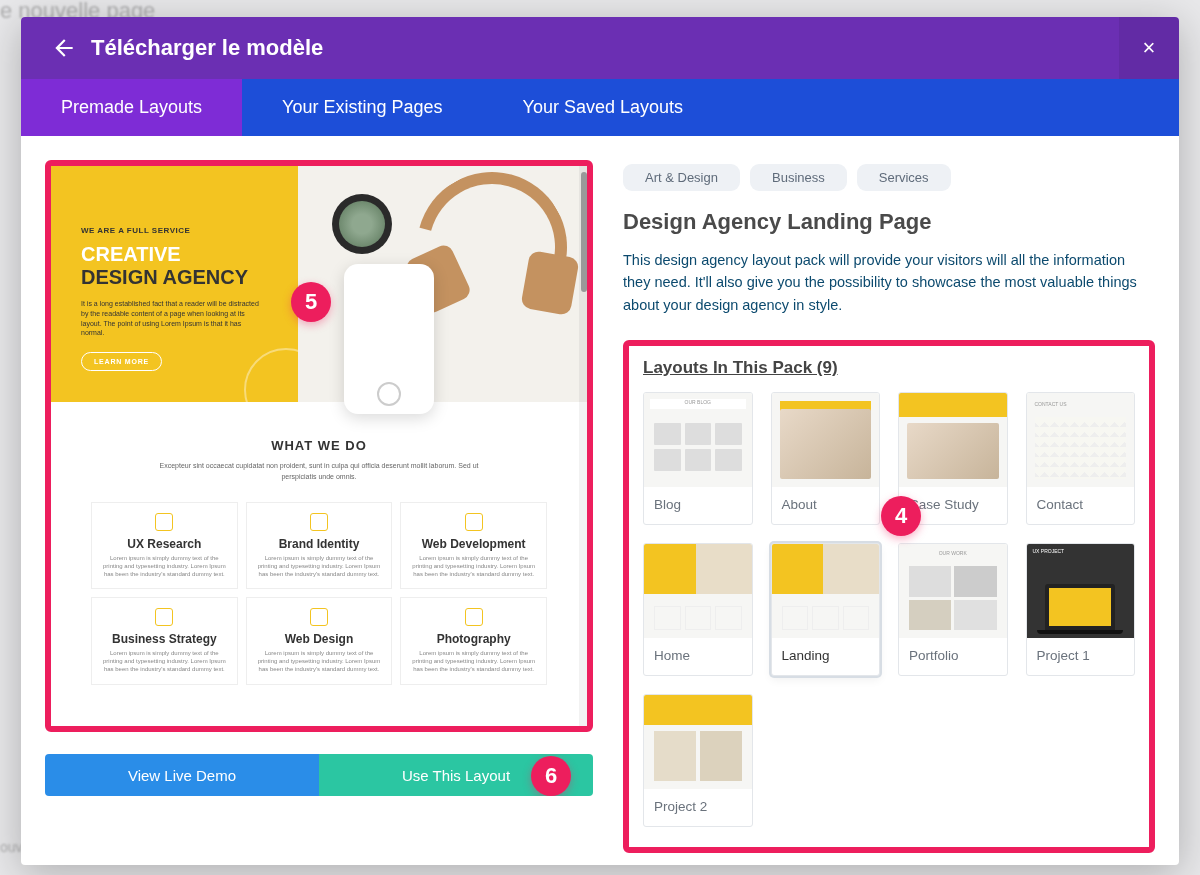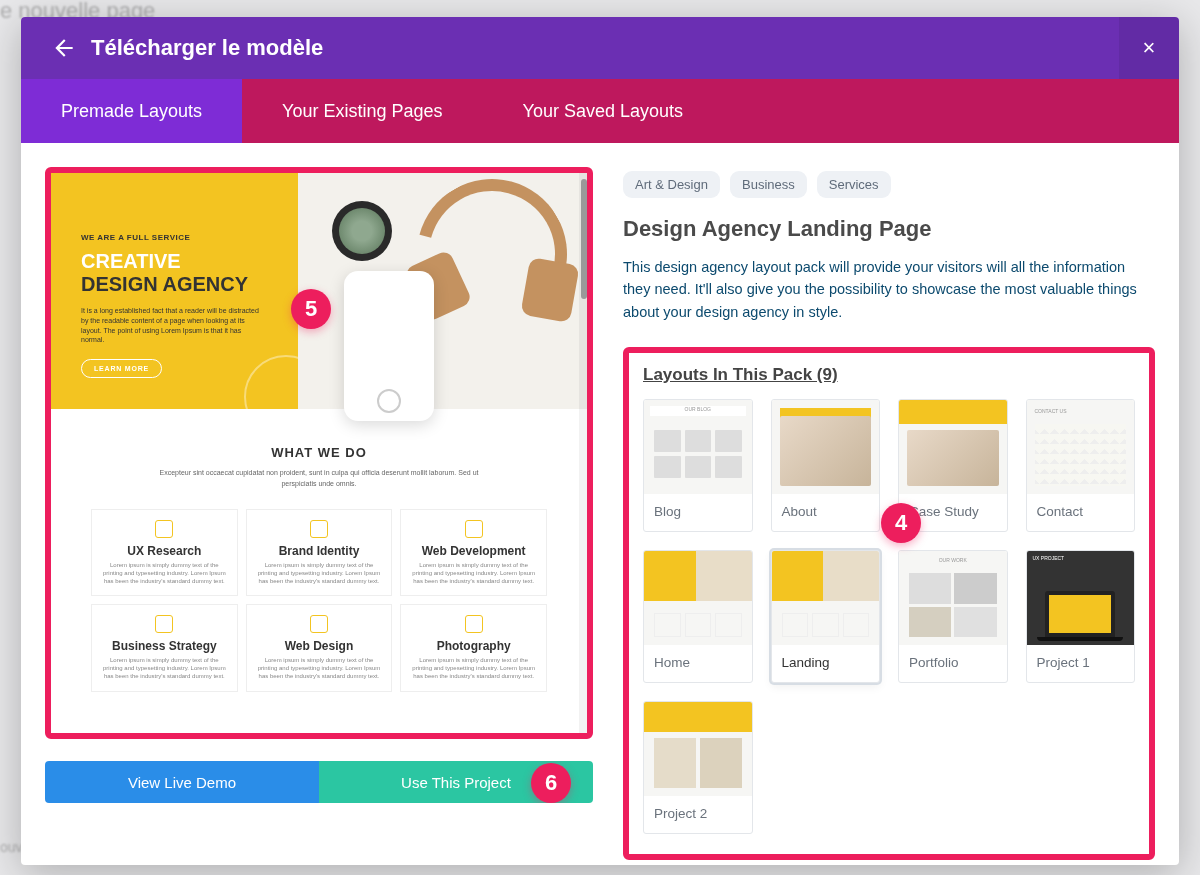--- a/index.html
+++ b/index.html
@@ -33,23 +33,23 @@
 .modal-header .back-icon { width: 26px; height: 26px; margin-right: 14px; cursor: pointer; }
 .modal-header h1 { font-size: 22px; font-weight: 600; flex: 1; }
 .modal-header .close {
   width: 60px; height: 62px;
   display: flex; align-items: center; justify-content: center;
   background: rgba(0,0,0,.08);
   margin-right: -20px;
   cursor: pointer; font-size: 22px;
 }
 .tabs {
-  background: #be185d;
+  background: #1d4ed8;
   display: flex;
-  height: 64px;
+  height: 57px;
 }
 .tab {
   padding: 0 40px;
   display: flex; align-items: center;
   color: #fff; font-size: 18px; font-weight: 500;
   cursor: pointer;
 }
 .tab.active { background: #7e2cd6; }
 .body {
   padding: 24px 24px;
@@ -117,21 +117,21 @@
   flex: 1; border: none; color: #fff; font-size: 15px; font-weight: 500;
   height: 42px; cursor: pointer;
 }
 .btn-demo { background: #2a8de8; }
 .btn-use  { background: #2bc6a2; }
 
 .right-col { flex: 1; padding-top: 4px; }
 .cats { display: flex; gap: 10px; margin-bottom: 18px; }
 .cat {
   background: #eef1f5; color: #5f6b7a; font-size: 13px;
-  padding: 6px 12px; border-radius: 9px; cursor: pointer;
+  padding: 6px 22px; border-radius: 9px; cursor: pointer;
 }
 .right-col h2 { font-size: 22px; color: #4a4a4a; font-weight: 700; margin-bottom: 14px; }
 .right-col .desc { font-size: 14.5px; color: #0c4a6e; line-height: 1.55; margin-bottom: 24px; max-width: 540px; }
 .pack-frame {
   border: 6px solid #ed1e5d; border-radius: 6px;
   padding: 12px 14px 20px;
   position: relative;
 }
 .pack-frame h3 { font-size: 17px; color: #444; font-weight: 600; margin-bottom: 14px; text-decoration: underline; }
 .pack-grid { display: grid; grid-template-columns: repeat(4,1fr); gap: 18px; }
@@ -246,21 +246,21 @@
               <h4>Photography</h4>
               <p>Lorem ipsum is simply dummy text of the printing and typesetting industry. Lorem Ipsum has been the industry's standard dummy text.</p>
             </div>
         </div>
         <div class="preview-scroll"></div>
         <div class="badge" style="left:240px; top:116px;">5</div>
       </div>
 
       <div class="btn-row">
         <button class="btn-demo">View Live Demo</button>
-        <button class="btn-use">Use This Project</button>
+        <button class="btn-use">Use This Layout</button>
         <div class="badge" style="right:22px; top:2px;">6</div>
       </div>
     </div>
 
     <div class="right-col">
       <div class="cats">
         <span class="cat">Art &amp; Design</span>
         <span class="cat">Business</span>
         <span class="cat">Services</span>
       </div>

